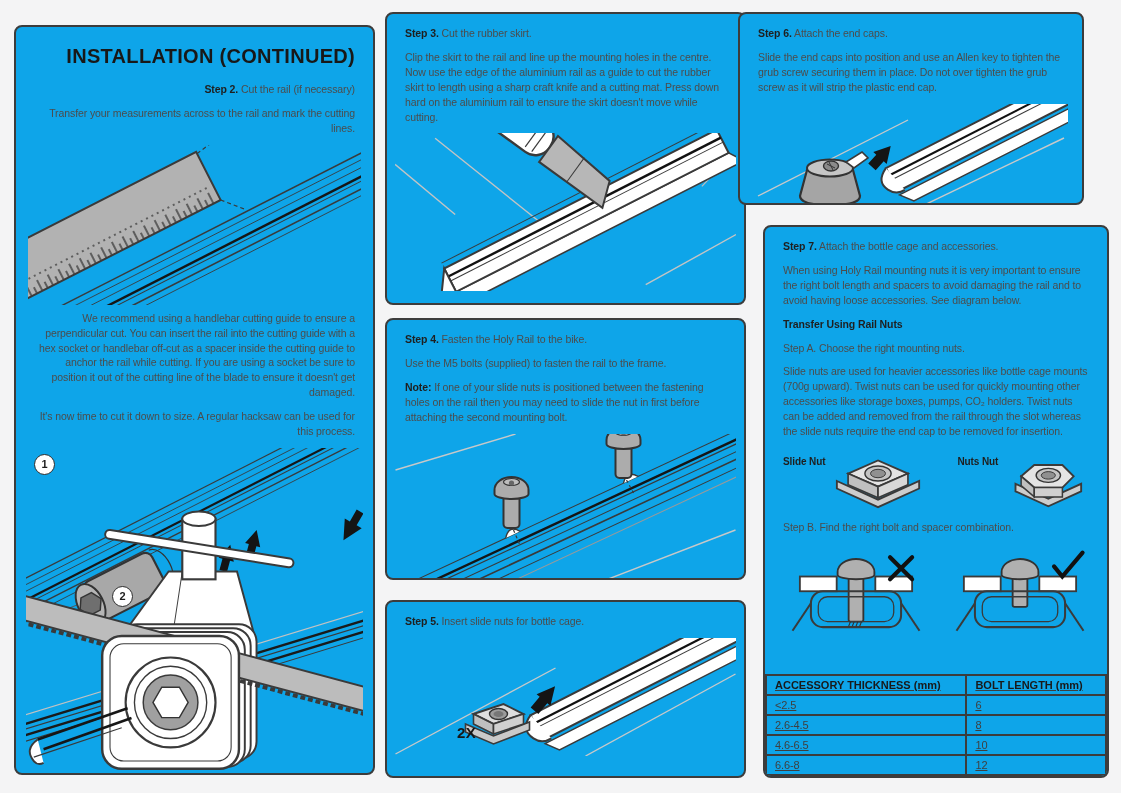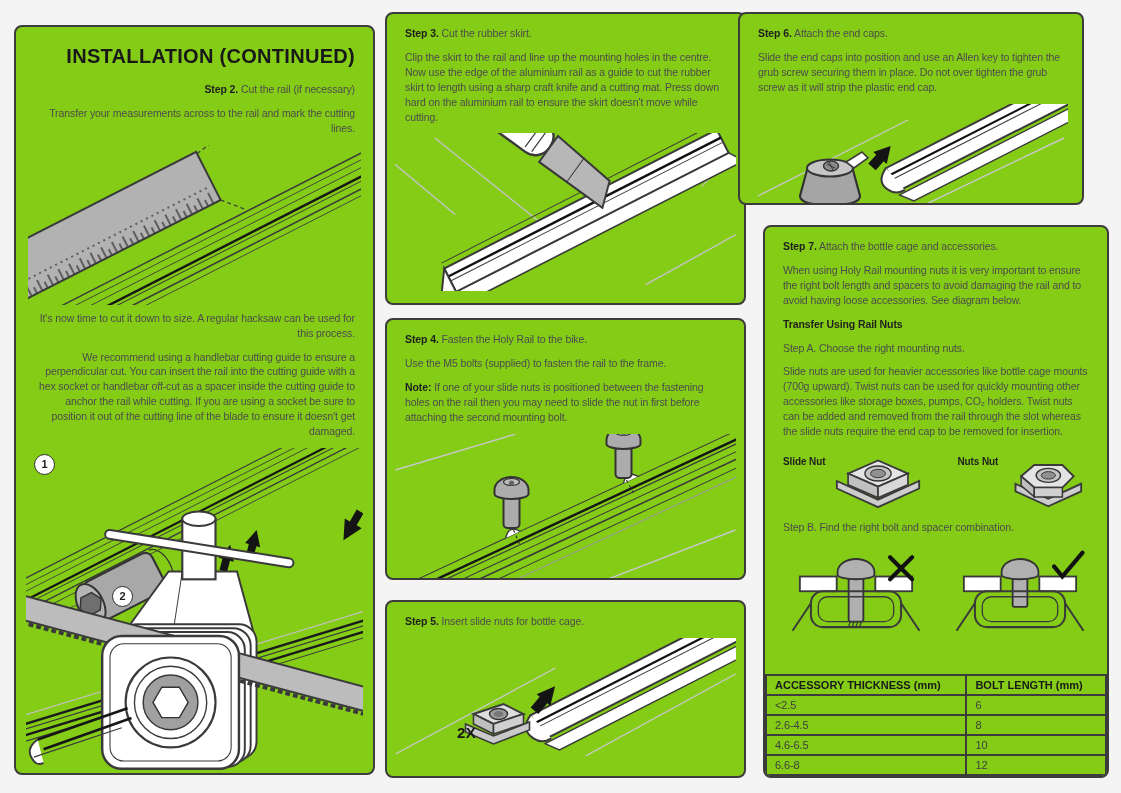--- a/index.html
+++ b/index.html
@@ -3,21 +3,21 @@
 <meta charset="utf-8">
 <style>
   html,body { margin:0; padding:0; background:#e8e8ea; }
   .page {
     position:relative; width:1121px; height:793px;
     background:#f4f4f5; overflow:hidden;
     font-family:"Liberation Sans", sans-serif;
   }
   .panel {
     position:absolute; box-sizing:border-box;
-    background:#84cc16; border:2px solid #3c3c3c; border-radius:8px;
+    background:#0ea5e9; border:2px solid #3c3c3c; border-radius:8px;
     padding:12px 18px; overflow:hidden;
     font-size:10.5px; color:#4c4c4c; letter-spacing:-0.1px;
   }
   .panel p { margin:0 0 9px; line-height:1.42; }
   .sl { font-weight:bold; color:#1f1f1f; }
   h1.doc-title { font-size:20px; font-weight:800; color:#181818; letter-spacing:0.3px; margin:6px 0 14px; }
   .stepline { margin:0 0 9px; line-height:1.42; }
   .subhead { font-weight:bold; color:#1f1f1f; margin:0 0 9px; }
   .fig { position:relative; }
   .fig svg { display:block; }
@@ -27,20 +27,21 @@
     display:flex; align-items:center; justify-content:center;
   }
   .qty { position:absolute; font-weight:800; font-size:15px; color:#161616; letter-spacing:0.5px; }
   .nutrow { display:flex; align-items:flex-start; gap:10px; margin:2px 0 6px; }
   .nutlabel { font-weight:bold; color:#1f1f1f; font-size:10px; margin-top:8px; white-space:nowrap; }
   .xsrow { display:flex; gap:26px; margin:0 0 6px 4px; }
   table.bolt-table {
     position:absolute; left:0; right:0; bottom:0; width:100%;
     border-collapse:collapse; font-size:11px; color:#3f3f3f;
     table-layout:fixed;
+    text-decoration:underline;
   }
   table.bolt-table th, table.bolt-table td {
     border:2px solid #3c3c3c; padding:3px 0 3px 8px; text-align:left;
   }
   table.bolt-table th { font-weight:800; color:#191919; font-size:11px; letter-spacing:0; }
   table.bolt-table .c1 { width:56%; }
 </style>
 </head>
 <body>
 
@@ -72,22 +73,22 @@
           <rect x="-26" y="52" width="224" height="18" fill="url(#ticks)"></rect>
 
           <line x1="202" y1="18" x2="248" y2="10" stroke="#3a3a3a" stroke-width="1.2" stroke-dasharray="4 3"></line>
           <line x1="202" y1="70" x2="220" y2="90" stroke="#3a3a3a" stroke-width="1.2" stroke-dasharray="4 3"></line>
           <line x1="-30" y1="70" x2="-44" y2="92" stroke="#3a3a3a" stroke-width="1.2" stroke-dasharray="4 3"></line>
           <path d="M-38 94 q6 -8 12 0 q-8 2 -4 8" fill="none" stroke="#3a3a3a" stroke-width="1.3"></path>
         </g>
       </svg>
     </div>
 
+    <p>We recommend using a handlebar cutting guide to ensure a perpendicular cut. You can insert the rail into the cutting guide with a hex socket or handlebar off-cut as a spacer inside the cutting guide to anchor the rail while cutting. If you are using a socket be sure to position it out of the cutting line of the blade to ensure it doesn't get damaged.</p>
     <p>It's now time to cut it down to size. A regular hacksaw can be used for this process.</p>
-    <p>We recommend using a handlebar cutting guide to ensure a perpendicular cut. You can insert the rail into the cutting guide with a hex socket or handlebar off-cut as a spacer inside the cutting guide to anchor the rail while cutting. If you are using a socket be sure to position it out of the cutting line of the blade to ensure it doesn't get damaged.</p>
 
     <div class="fig" style="height:332px; margin:4px -8px 0;">
       <svg width="337" height="332" viewBox="0 0 345 335">
 
         <line x1="2" y1="178" x2="58" y2="156" stroke="#555" stroke-width="1"></line>
 
         <g transform="rotate(-27 170 62)">
           <path d="M-20 46 q-12 8 -6 22 q4 10 14 14" fill="none" stroke="#3a3a3a" stroke-width="1.6"></path>
           <line x1="-20" y1="46" x2="360" y2="46" stroke="#3a3a3a" stroke-width="1.2"></line>
           <line x1="-20" y1="52" x2="360" y2="52" stroke="#3a3a3a" stroke-width="0.8"></line>

